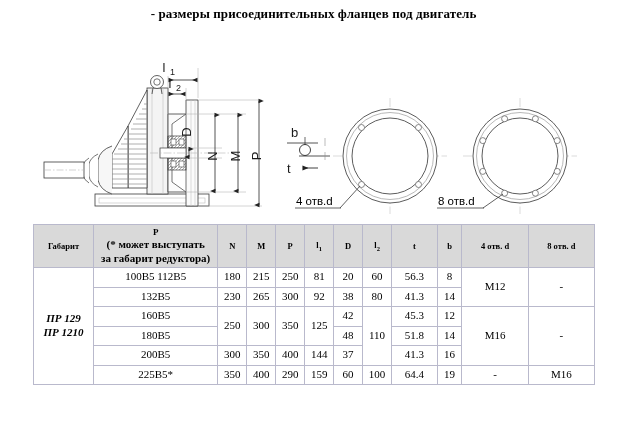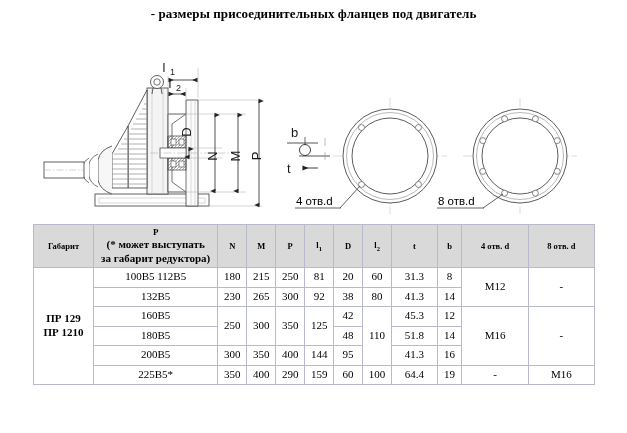--- a/index.html
+++ b/index.html
@@ -108,21 +108,21 @@
     font-weight: bold;
     font-size: 9px;
   }
   td.motor-col {
     font-size: 8.6px;
   }
   .sub {
     font-size: 6.5px;
     vertical-align: sub;
   }
-  .size-line { display: block; }
+  .size-line { display: block; font-style: italic; }
 </style>
 </head>
 <body>
 
 <div id="page-title">- размеры присоединительных фланцев под двигатель</div>
 
 <div id="drawing">
 <svg width="627" height="186" viewBox="0 0 627 186" xmlns="http://www.w3.org/2000/svg">
 
   <defs>
@@ -354,21 +354,21 @@
         <span class="size-line">ПР 129</span>
         <span class="size-line">ПР 1210</span>
       </td>
       <td class="motor-col">100В5 112В5</td>
       <td>180</td>
       <td>215</td>
       <td>250</td>
       <td>81</td>
       <td>20</td>
       <td>60</td>
-      <td>31.3</td>
+      <td>56.3</td>
       <td>8</td>
       <td rowspan="2">M12</td>
       <td rowspan="2">-</td>
     </tr>
 
     <tr>
       <td class="motor-col">132В5</td>
       <td>230</td>
       <td>265</td>
       <td>300</td>
@@ -399,21 +399,21 @@
       <td>51.8</td>
       <td>14</td>
     </tr>
 
     <tr>
       <td class="motor-col">200В5</td>
       <td>300</td>
       <td>350</td>
       <td>400</td>
       <td>144</td>
-      <td>95</td>
+      <td>37</td>
       <td>41.3</td>
       <td>16</td>
     </tr>
 
     <tr>
       <td class="motor-col">225В5*</td>
       <td>350</td>
       <td>400</td>
       <td>290</td>
       <td>159</td>

